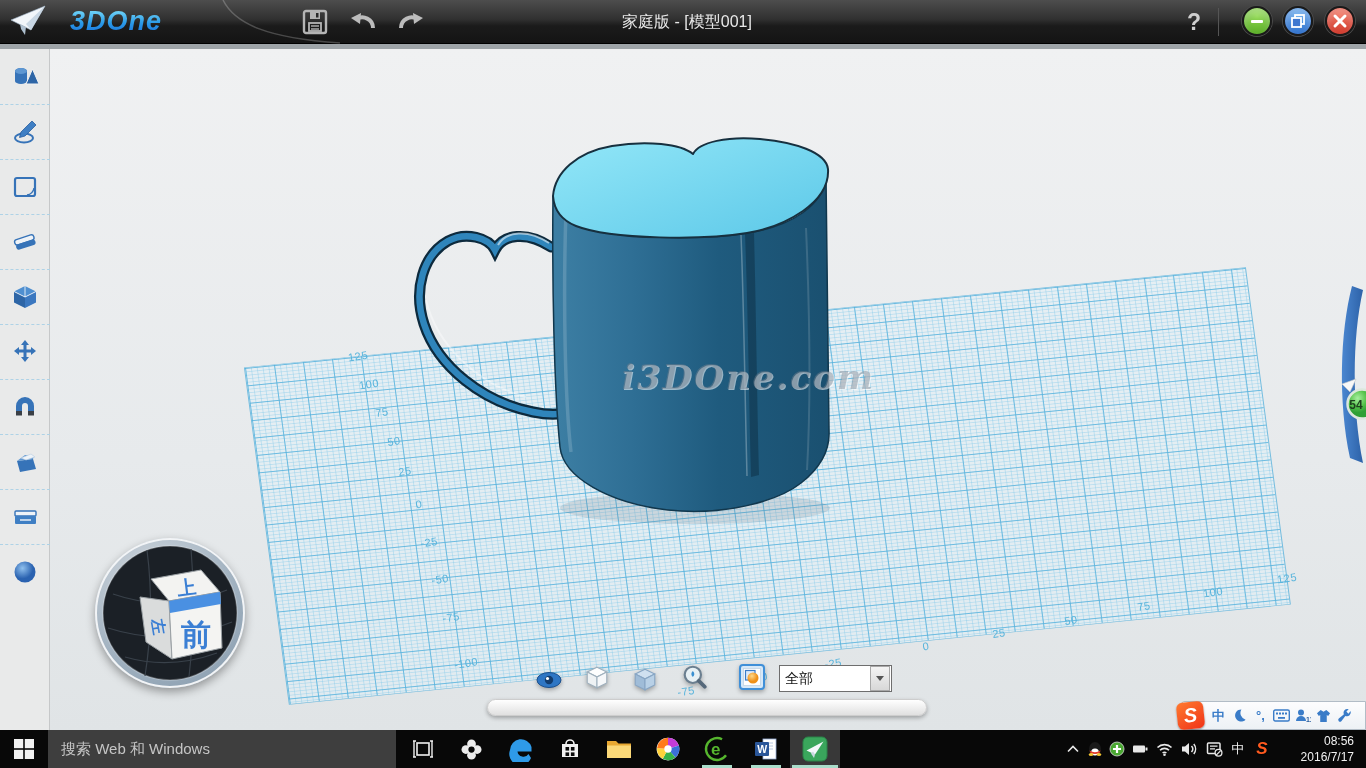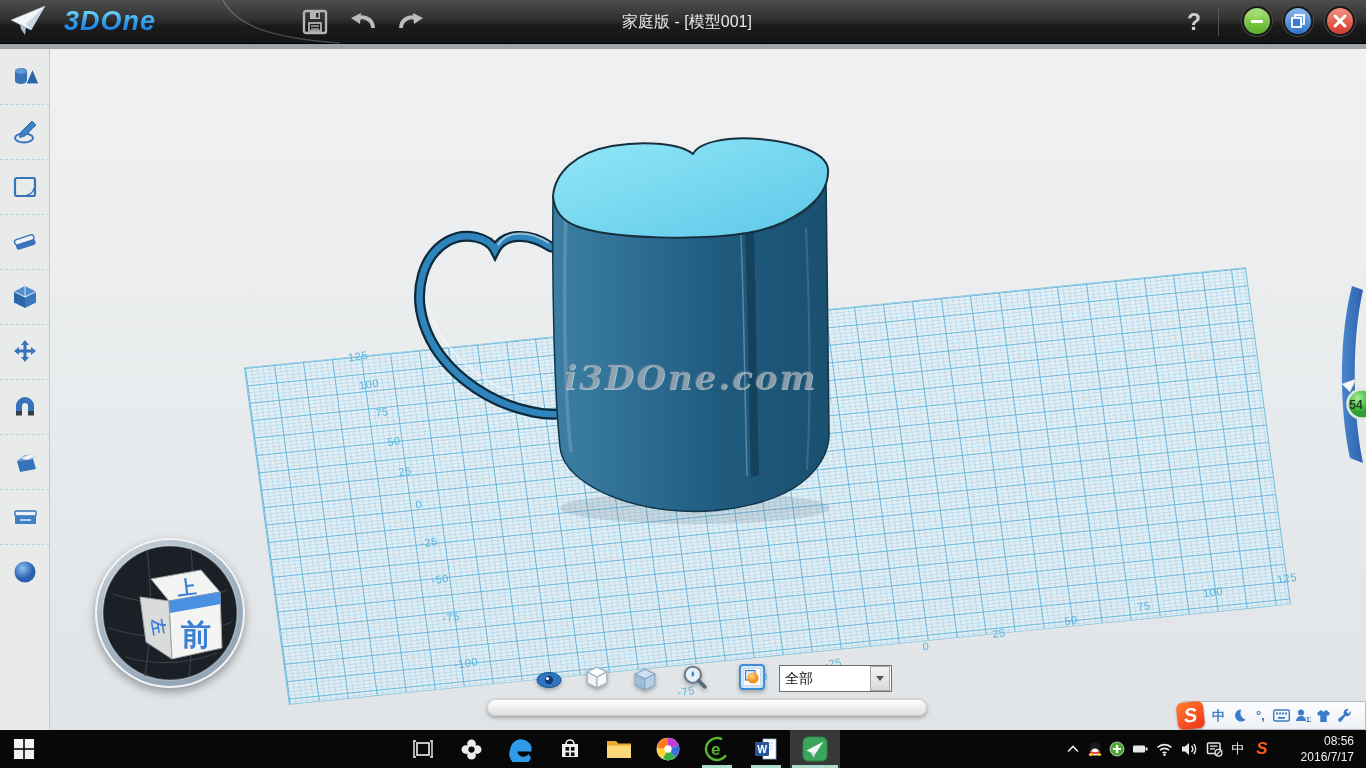--- a/index.html
+++ b/index.html
@@ -2,21 +2,21 @@
 <html><head>
 <meta charset="utf-8">
 <style>
   html,body{margin:0;padding:0;width:1366px;height:768px;overflow:hidden;
     font-family:"Liberation Sans","DejaVu Sans",sans-serif;background:#e4e7e9;}
   *{box-sizing:border-box;}
   
   .titlebar{position:absolute;left:0;top:0;width:1366px;height:44px;
     background:linear-gradient(180deg,#4d4d4d 0%,#303030 45%,#1b1b1b 60%,#141414 100%);
     border-bottom:1px solid #000;}
-  .logo{position:absolute;left:10px;top:5px;display:flex;align-items:center;gap:16px;}
+  .logo{position:absolute;left:10px;top:5px;display:flex;align-items:center;gap:22px;}
   .logo-text{font-size:27px;font-weight:bold;font-style:italic;letter-spacing:1px;
     background:linear-gradient(180deg,#7adcfa 10%,#2a9ae8 55%,#1668d8 100%);
     -webkit-background-clip:text;background-clip:text;color:transparent;}
   .tb-curve{position:absolute;left:205px;top:0;}
   .tb-tools{position:absolute;left:300px;top:7px;display:flex;gap:18px;}
   .tb-tool{width:30px;height:30px;display:flex;align-items:center;justify-content:center;}
   .tb-title{position:absolute;left:0;top:0;width:100%;height:44px;line-height:44px;
     text-align:center;color:#e8e8e8;font-size:16px;pointer-events:none;padding-left:8px;}
   .tb-help{position:absolute;left:1180px;top:0;width:28px;height:44px;line-height:44px;
     text-align:center;color:#cfcfcf;font-size:23px;font-weight:bold;}
@@ -42,21 +42,21 @@
       linear-gradient(to right, rgba(88,178,220,.8) 1px, transparent 1px),
       linear-gradient(to bottom, rgba(88,178,220,.8) 1px, transparent 1px),
       linear-gradient(to right, rgba(140,205,235,.45) 1px, transparent 1px),
       linear-gradient(to bottom, rgba(140,205,235,.45) 1px, transparent 1px);
     background-size:29px 29px,29px 29px,5.8px 5.8px,5.8px 5.8px;
     outline:1px solid rgba(88,178,220,.8);
     transform-origin:0 0;transform:matrix(1,-0.1,0.08,0.6,195,319);}
   .page-layer{position:absolute;left:-50px;top:-49px;width:1366px;height:768px;pointer-events:none;}
   .grid-label{position:absolute;transform:translate(-50%,-50%) rotate(-9deg);
     color:#58b4dc;font-size:11px;letter-spacing:.5px;white-space:nowrap;}
-  .watermark{position:absolute;left:455px;top:308px;width:370px;text-align:center;
+  .watermark{position:absolute;left:455px;top:308px;width:370px;text-align:right;
     font-family:"DejaVu Serif","Liberation Serif",serif;font-style:italic;font-weight:bold;
     font-size:34px;color:rgba(118,128,142,.45);letter-spacing:2px;
     text-shadow:1px 1px 0 rgba(255,255,255,.55);}
   
   .navball{position:absolute;left:45px;top:489px;width:150px;height:150px;border-radius:50%;
     background:radial-gradient(circle at 38% 30%,#d8dde2,#9fb0bf 60%,#7e93a6);
     box-shadow:0 4px 10px rgba(0,0,0,.35), inset 0 0 0 2px #f2f4f6;
     display:flex;align-items:center;justify-content:center;}
   
   .disp-icon{position:absolute;width:26px;height:26px;filter:drop-shadow(0 2px 2px rgba(0,0,0,.3));}
@@ -425,20 +425,23 @@
 
 <div class="taskbar">
   <div class="tk" style="left:0;width:48px">
     <svg width="20" height="20" viewBox="0 0 20 20">
       <rect x="0" y="0" width="9.2" height="9.2" fill="#f2f2f2"></rect>
         <rect x="10.8" y="0" width="9.2" height="9.2" fill="#f2f2f2"></rect>
       <rect x="0" y="10.8" width="9.2" height="9.2" fill="#f2f2f2"></rect>
         <rect x="10.8" y="10.8" width="9.2" height="9.2" fill="#f2f2f2"></rect>
     </svg>
   </div>
+  <div class="tk tk-search">
+    <span>搜索 Web 和 Windows</span>
+  </div>
   <div class="tk" style="left:398px;width:50px">
     <svg width="22" height="18" viewBox="0 0 22 18">
       <rect x="5" y="3" width="12" height="12" fill="none" stroke="#f0f0f0" stroke-width="1.6"></rect>
       <path d="M2,1 v16 M1,1 h3 M1,17 h3" stroke="#f0f0f0" stroke-width="1.4" fill="none"></path>
       <path d="M20,1 v16 M18,1 h3 M18,17 h3" stroke="#f0f0f0" stroke-width="1.4" fill="none"></path>
     </svg>
   </div>
 
   <div class="tk tk-slot" style="left:447px">
     <svg width="25" height="25" viewBox="0 0 24 24">

